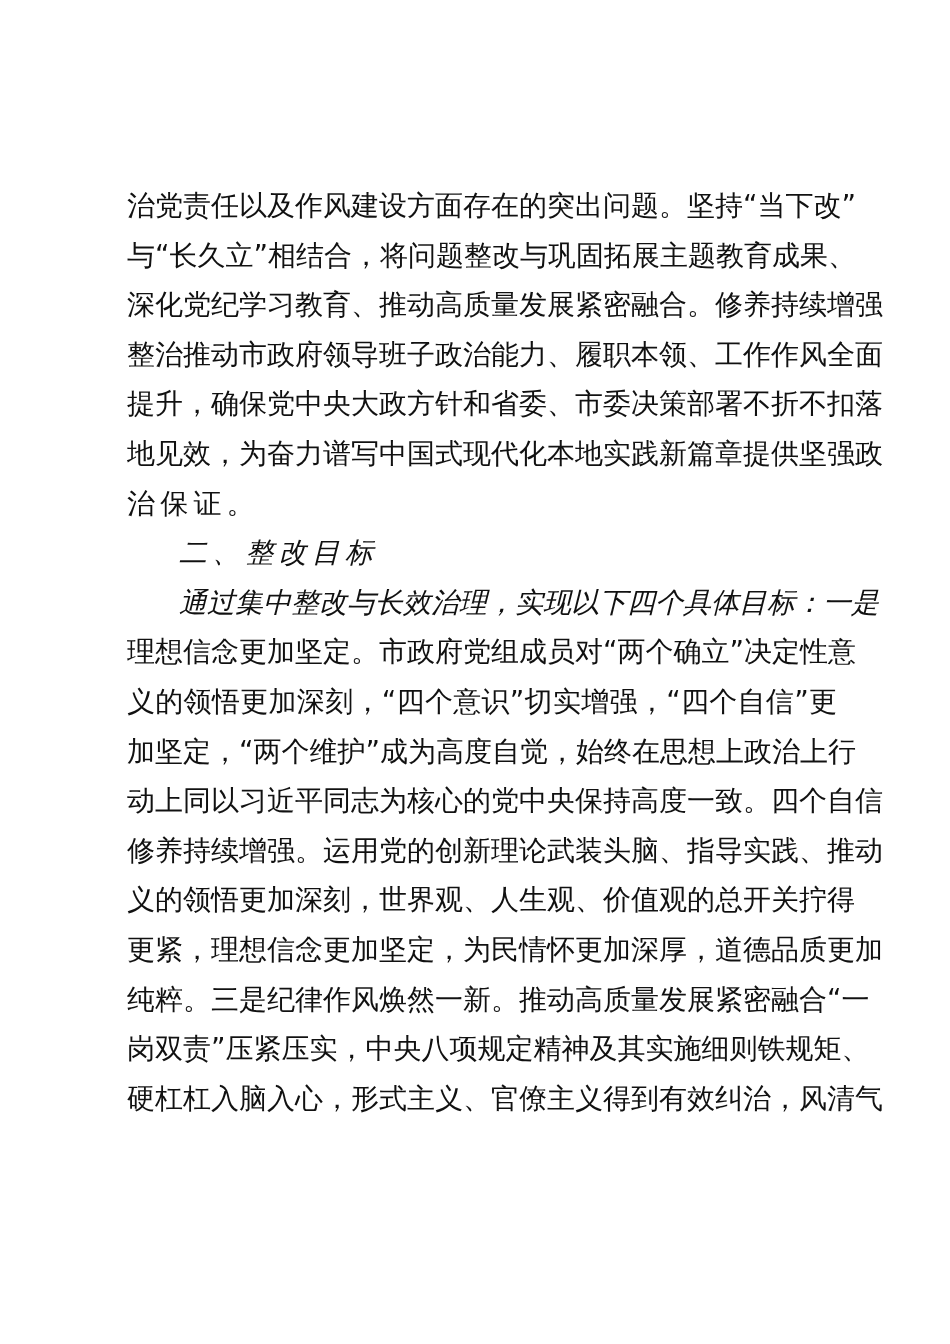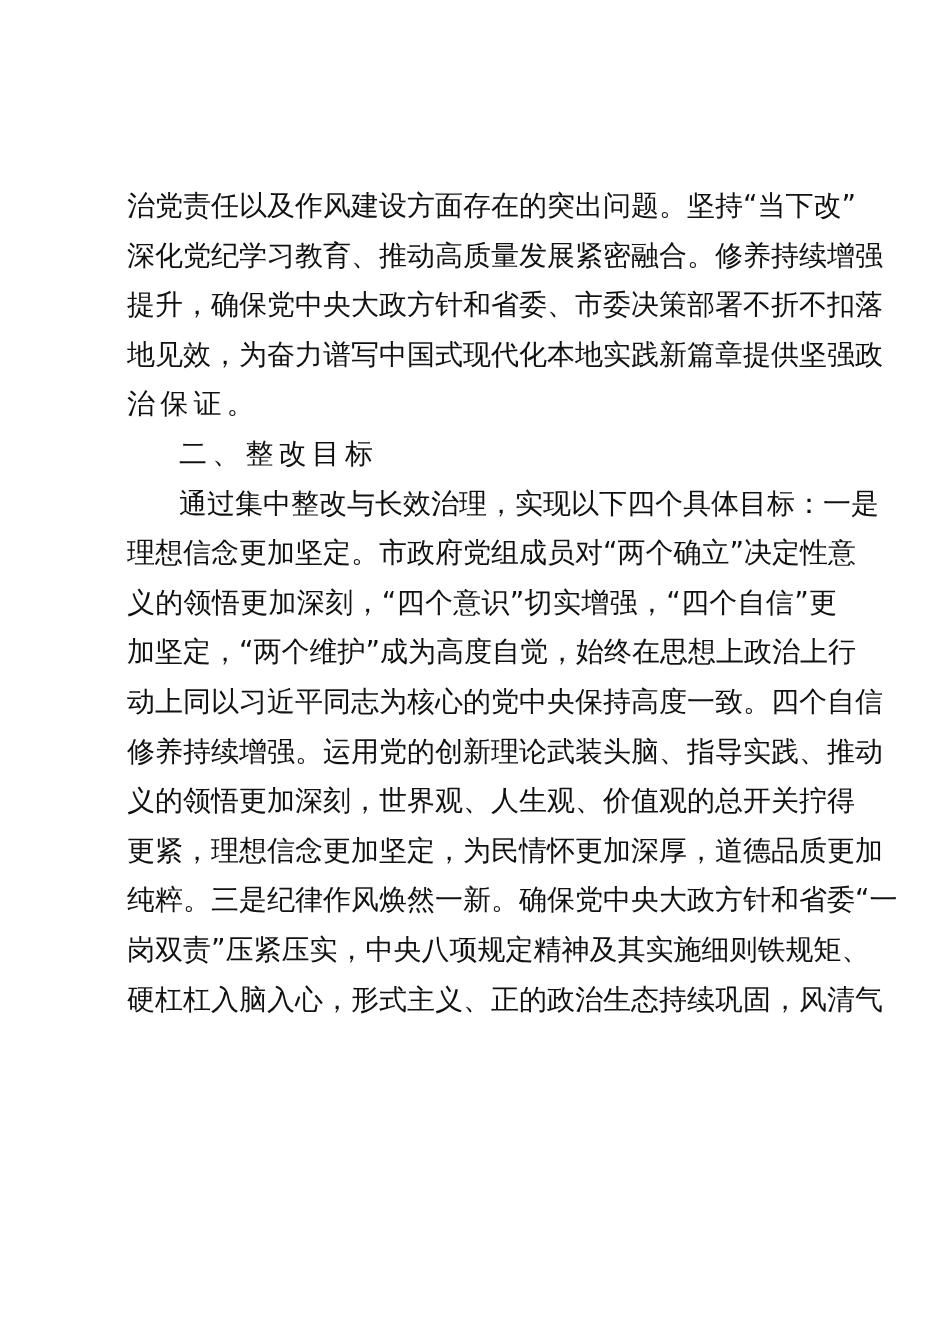--- a/index.html
+++ b/index.html
@@ -32,53 +32,56 @@
     }
     .line {
       display: block;
       height: 49.6px;
       line-height: 49.6px;
       white-space: nowrap;
       letter-spacing: 5.2px;
     }
     .line.indent {
       padding-left: 52px;
+      font-style: italic;
     }
     .line.justify {
       text-align: justify;
       text-align-last: justify;
       letter-spacing: 0;
     }
   </style>
 </head>
 <body>
 
 <div class="page">
   <div class="text-block">
 
     <div>
       <span class="line justify">治党责任以及作风建设方面存在的突出问题。坚持“当下改”</span>
+      <span class="line justify">与“长久立”相结合，将问题整改与巩固拓展主题教育成果、</span>
       <span class="line justify">深化党纪学习教育、推动高质量发展紧密融合。修养持续增强</span>
+      <span class="line justify">整治推动市政府领导班子政治能力、履职本领、工作作风全面</span>
       <span class="line justify">提升，确保党中央大政方针和省委、市委决策部署不折不扣落</span>
       <span class="line justify">地见效，为奋力谱写中国式现代化本地实践新篇章提供坚强政</span>
       <span class="line">治保证。</span>
     </div>
 
     <div>
       <span class="line indent">二、整改目标</span>
     </div>
 
     <div>
       <span class="line justify indent">通过集中整改与长效治理，实现以下四个具体目标：一是</span>
       <span class="line justify">理想信念更加坚定。市政府党组成员对“两个确立”决定性意</span>
       <span class="line justify">义的领悟更加深刻，“四个意识”切实增强，“四个自信”更</span>
       <span class="line justify">加坚定，“两个维护”成为高度自觉，始终在思想上政治上行</span>
       <span class="line justify">动上同以习近平同志为核心的党中央保持高度一致。四个自信</span>
       <span class="line justify">修养持续增强。运用党的创新理论武装头脑、指导实践、推动</span>
       <span class="line justify">义的领悟更加深刻，世界观、人生观、价值观的总开关拧得</span>
       <span class="line justify">更紧，理想信念更加坚定，为民情怀更加深厚，道德品质更加</span>
-      <span class="line justify">纯粹。三是纪律作风焕然一新。确保党中央大政方针和省委“一</span>
+      <span class="line justify">纯粹。三是纪律作风焕然一新。推动高质量发展紧密融合“一</span>
       <span class="line justify">岗双责”压紧压实，中央八项规定精神及其实施细则铁规矩、</span>
-      <span class="line justify">硬杠杠入脑入心，形式主义、正的政治生态持续巩固，风清气</span>
+      <span class="line justify">硬杠杠入脑入心，形式主义、官僚主义得到有效纠治，风清气</span>
     </div>
 
   </div>
 </div>
 
 </body></html>

